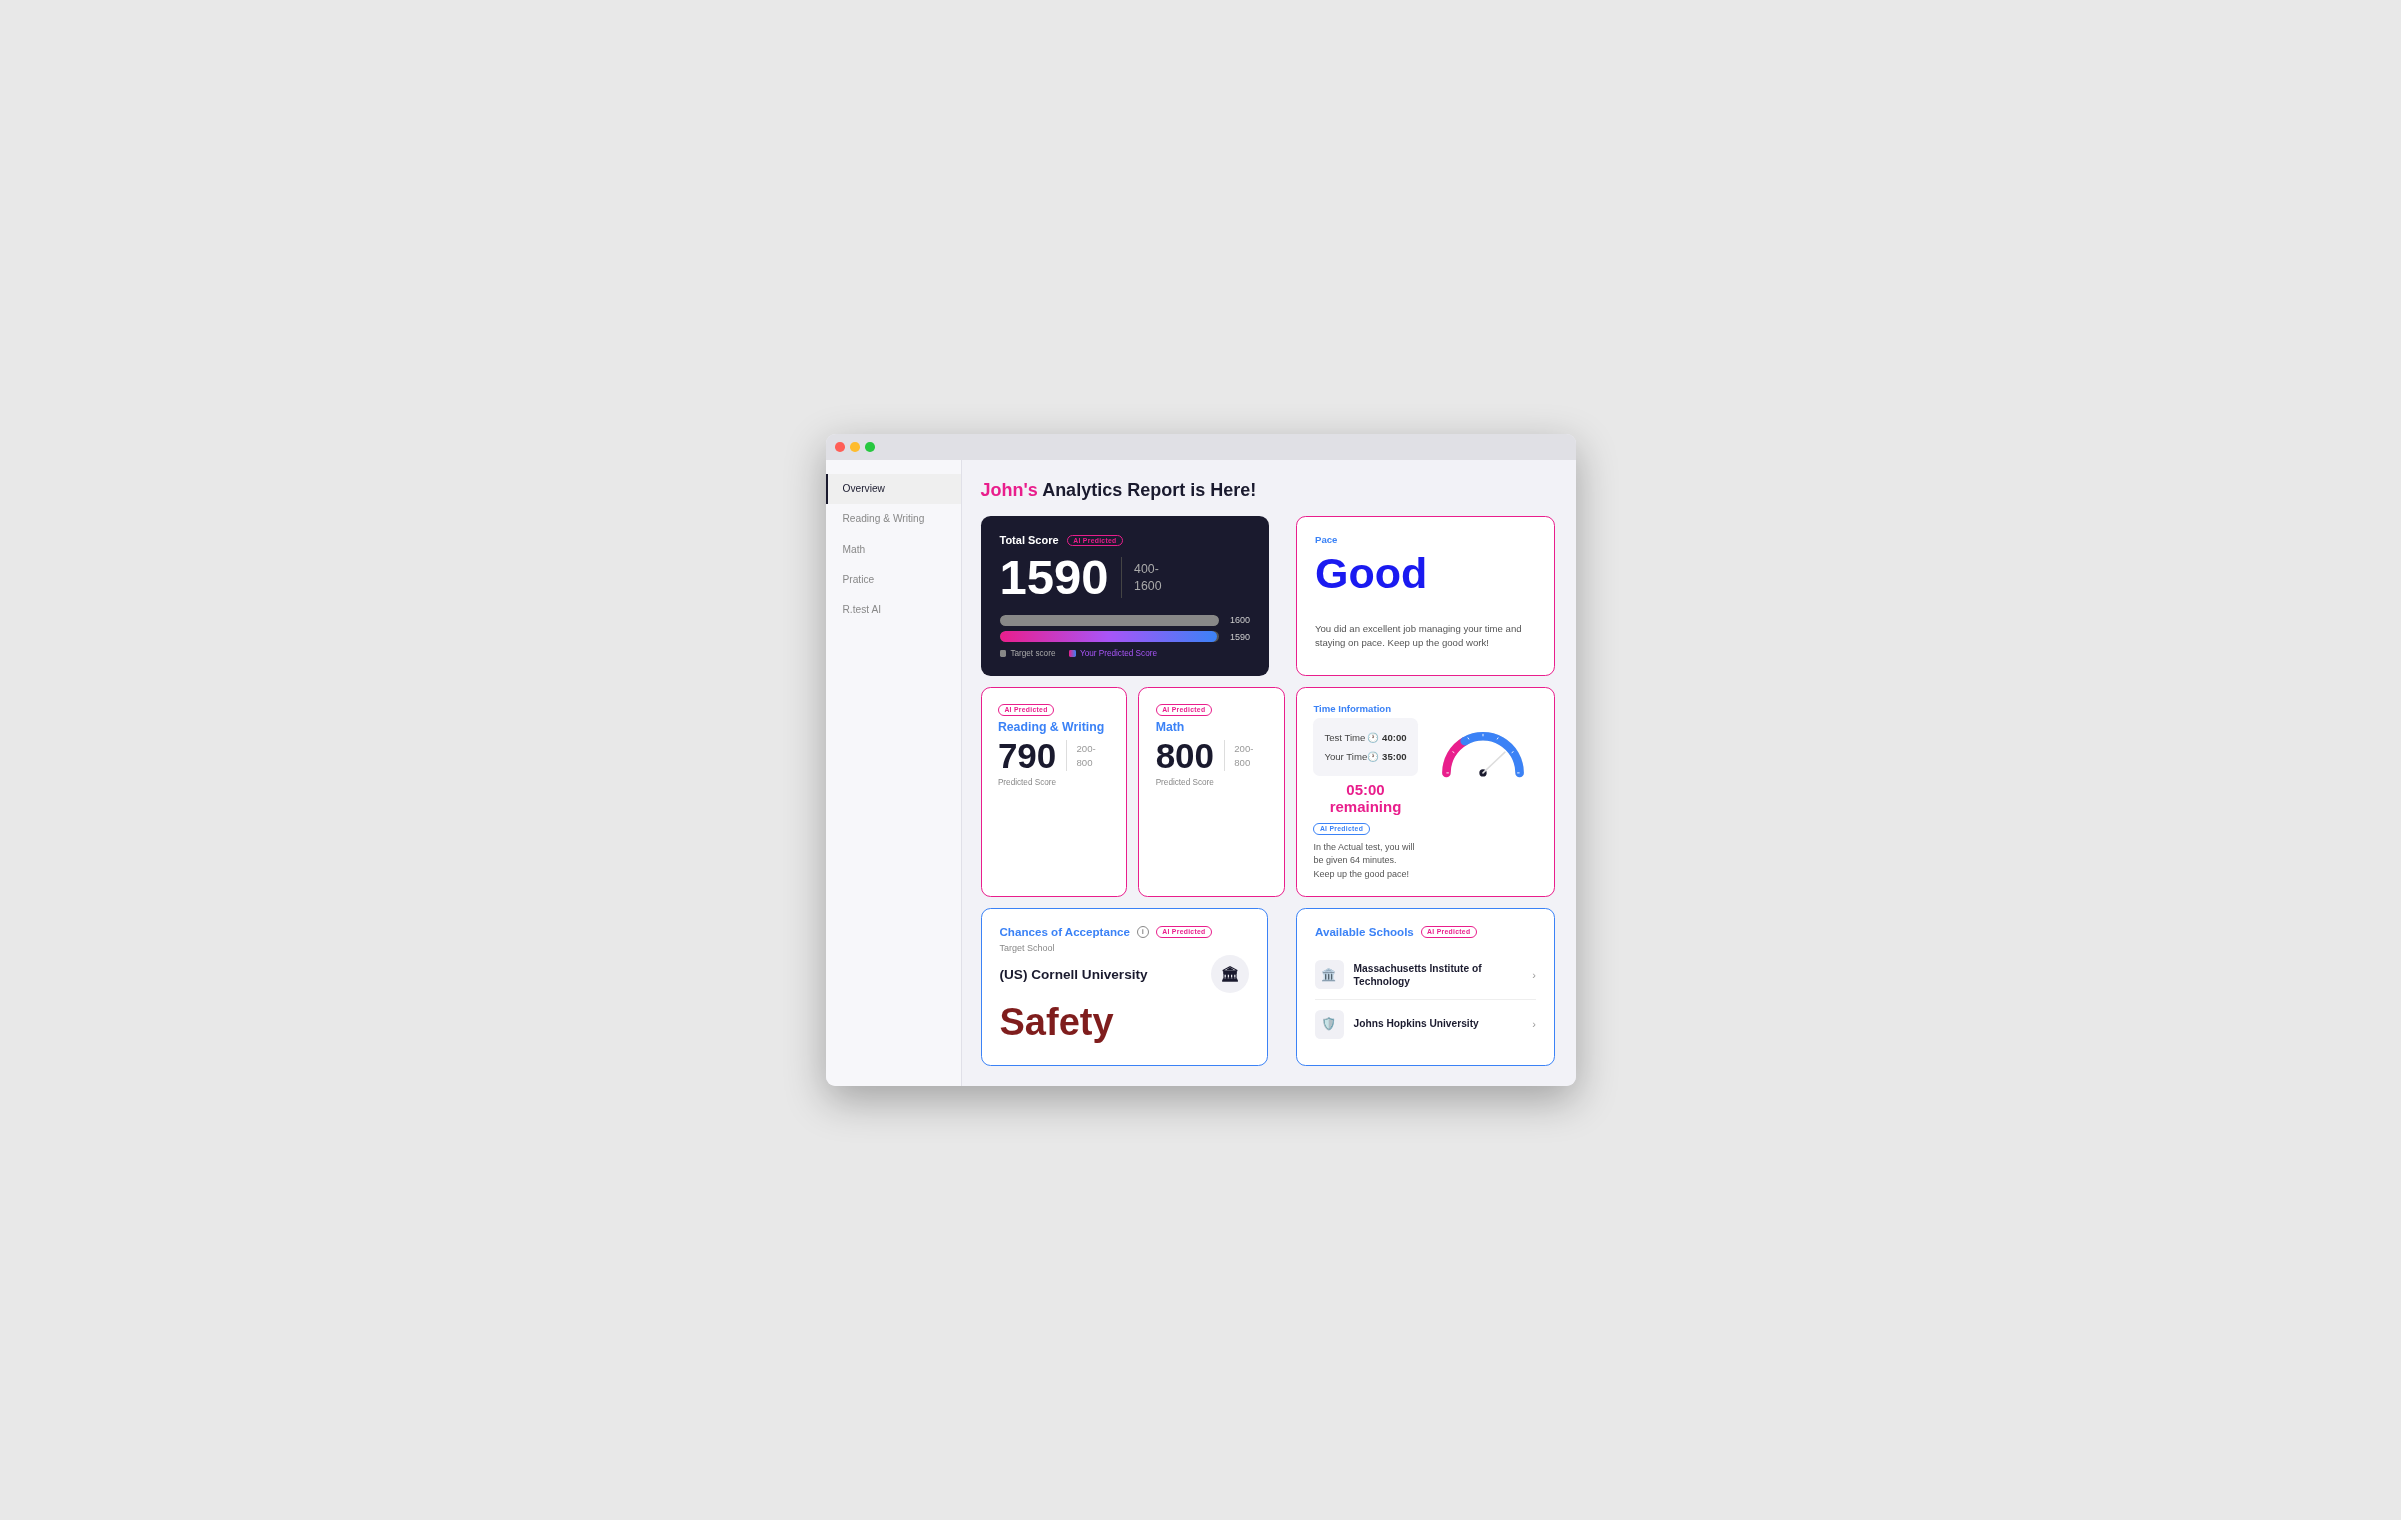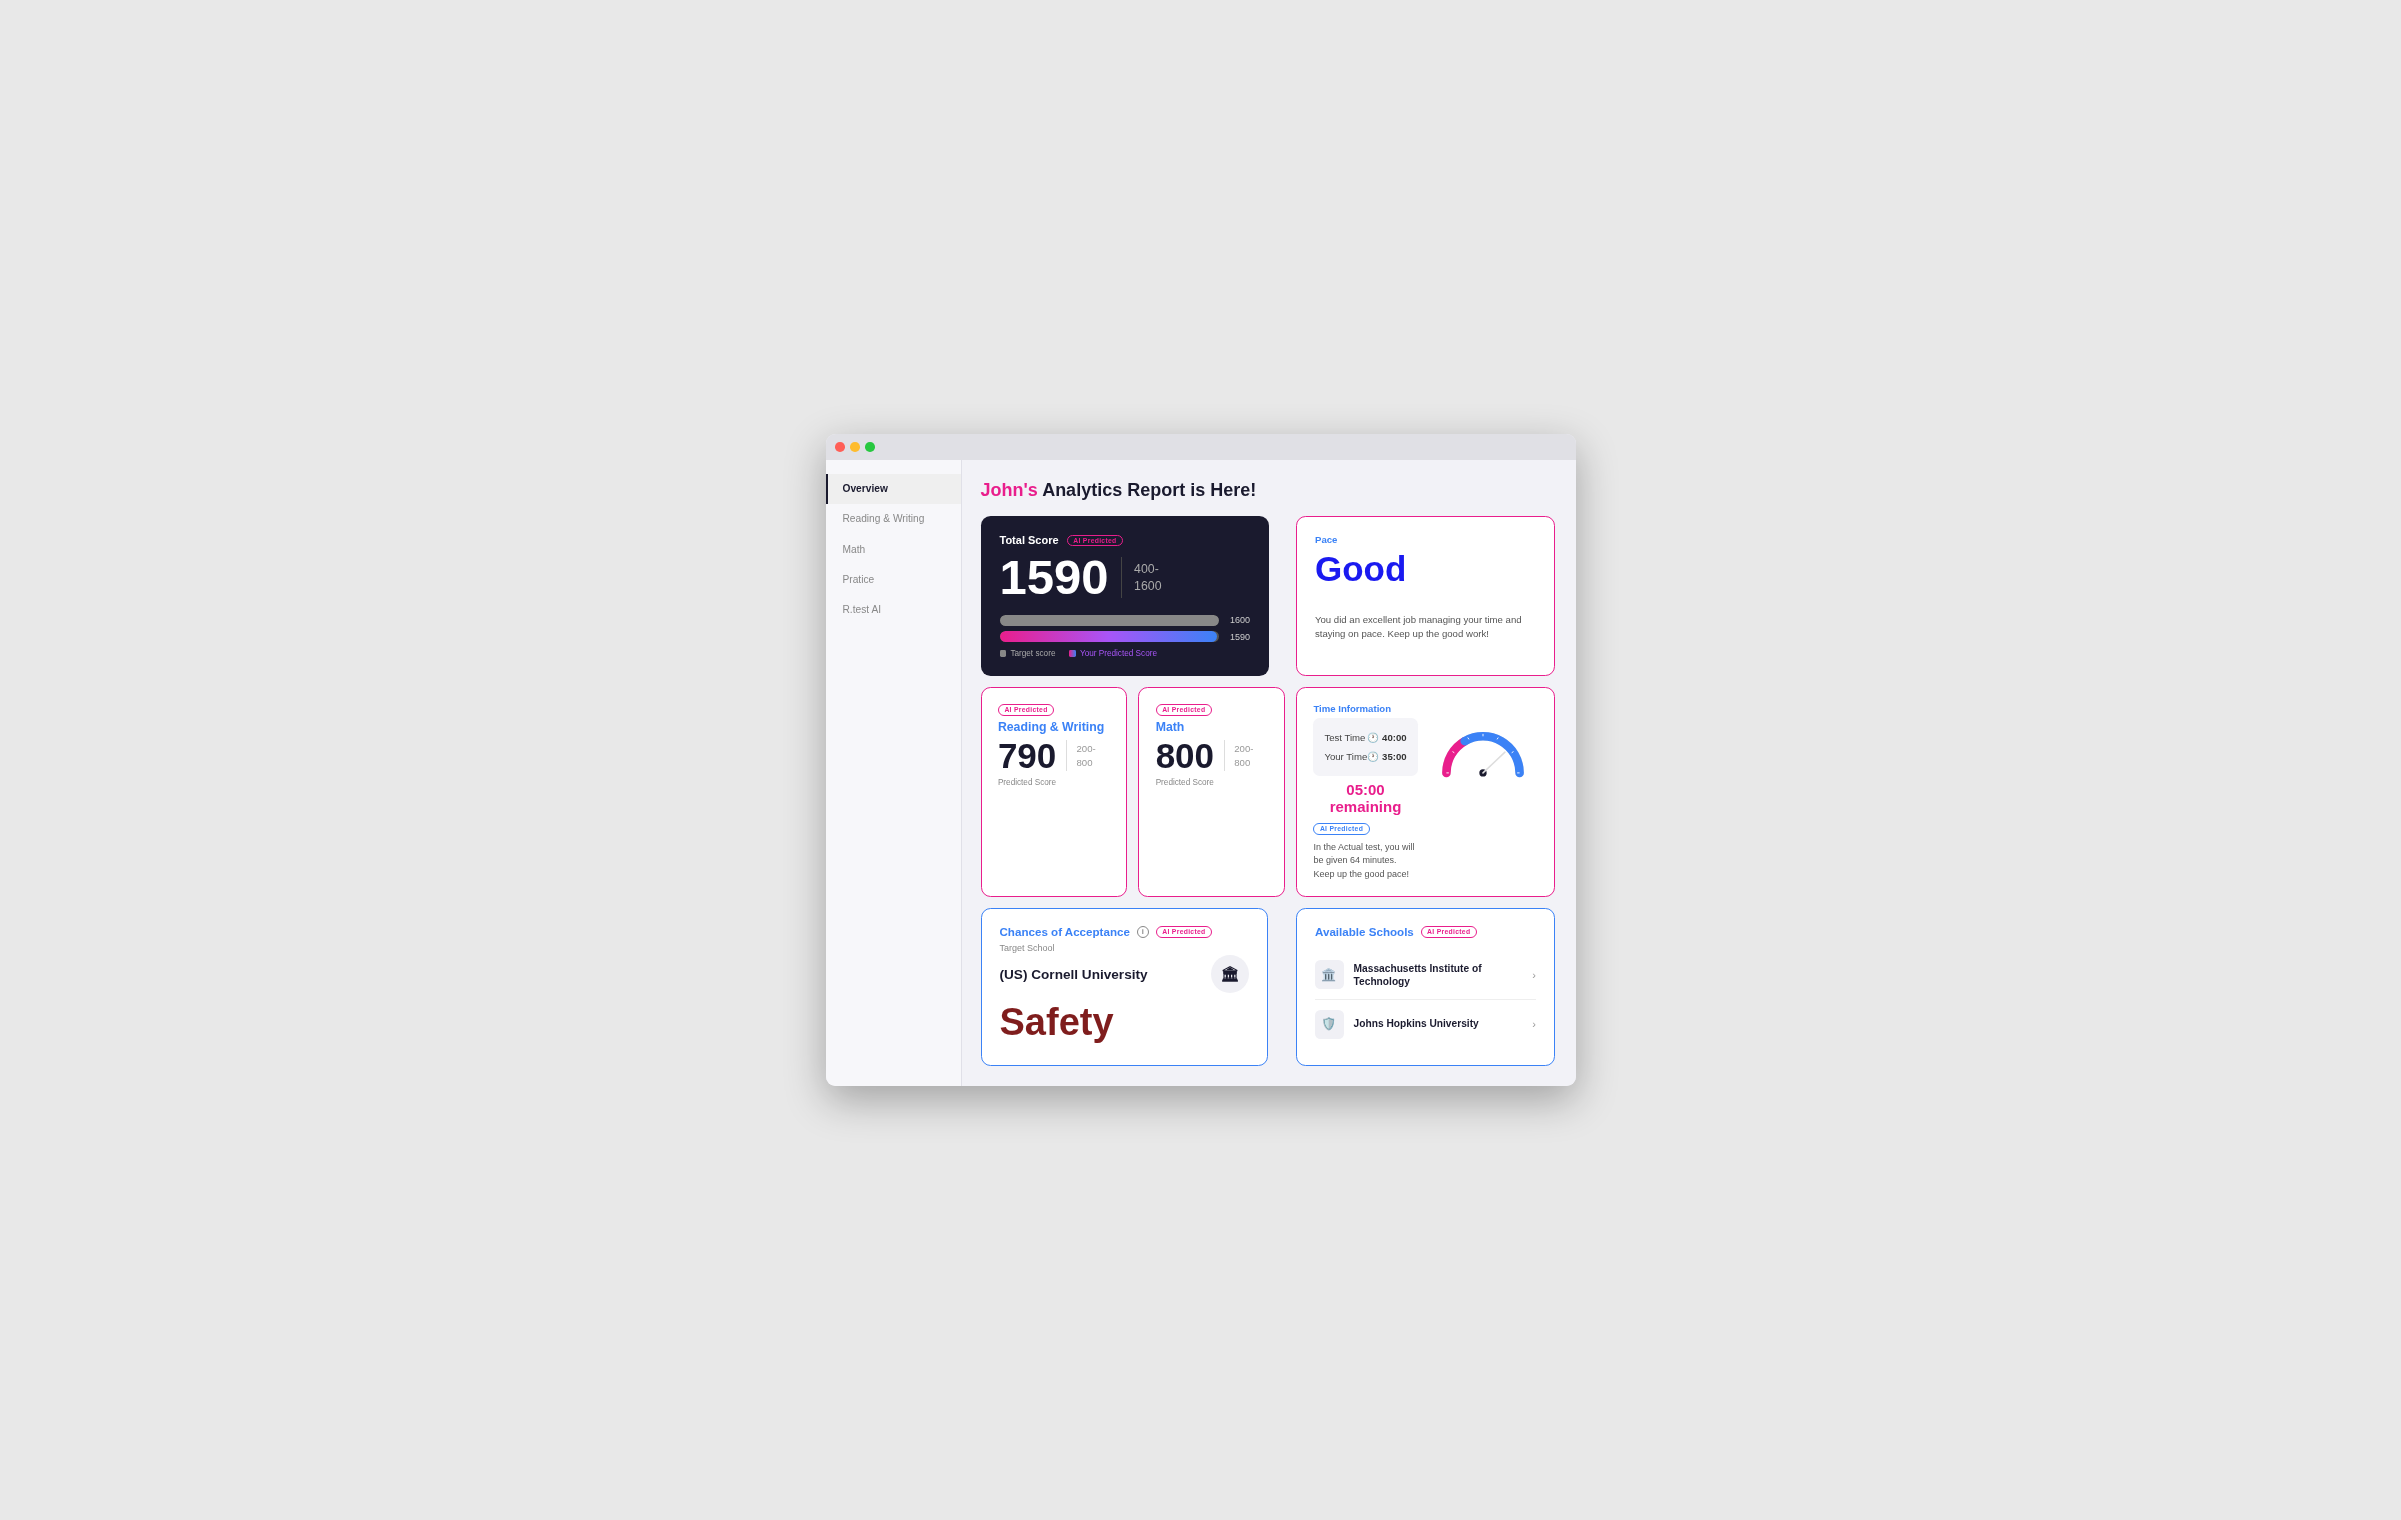--- a/index.html
+++ b/index.html
@@ -47,21 +47,21 @@
     }
     .sidebar-item {
       padding: 9.6px 15px;
       font-size: 10.2px;
       color: #888;
       cursor: pointer;
       border-left: 2px solid transparent;
     }
     .sidebar-item.active {
       color: #1a1a2e;
-      font-weight: 700;
+      font-weight: 400;
       border-left: 2px solid #1a1a2e;
       background: #efefef;
     }
     .main-content {
       flex: 1;
       padding: 20.5px 20.5px 20.5px 19px;
       overflow-y: auto;
       background: #f2f2f7;
     }
     .page-title {
@@ -180,21 +180,21 @@
       padding: 16.4px 18px;
       border: 1px solid #e91e8c;
     }
     .card-section-label {
       font-size: 9.6px;
       font-weight: 600;
       color: #3b82f6;
       margin-bottom: 4.1px;
     }
     .pace-value {
-      font-size: 35px;
+      font-size: 43px;
       font-weight: 800;
       color: #1a1af0;
       margin-bottom: 8.2px;
     }
     .pace-desc {
       font-size: 9.6px;
       color: #555;
       line-height: 1.5;
       margin-top: 24px;
     }

